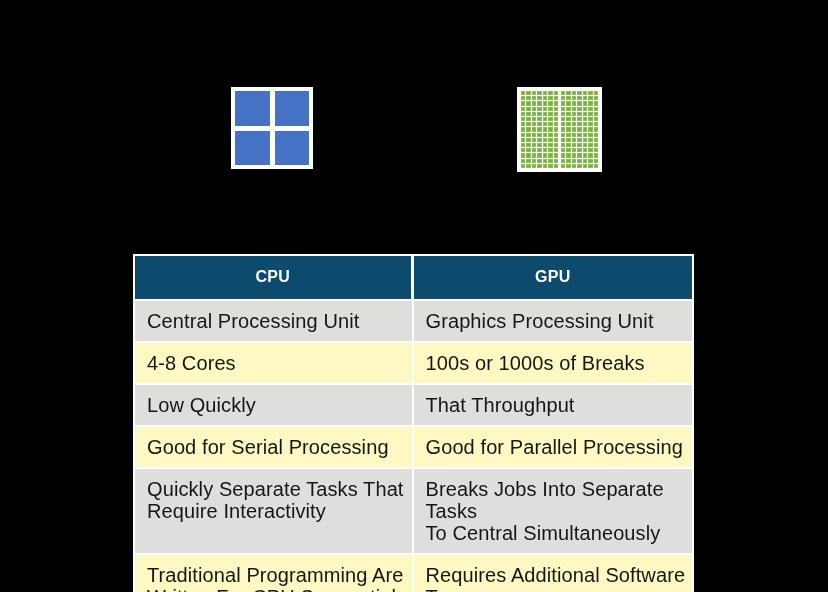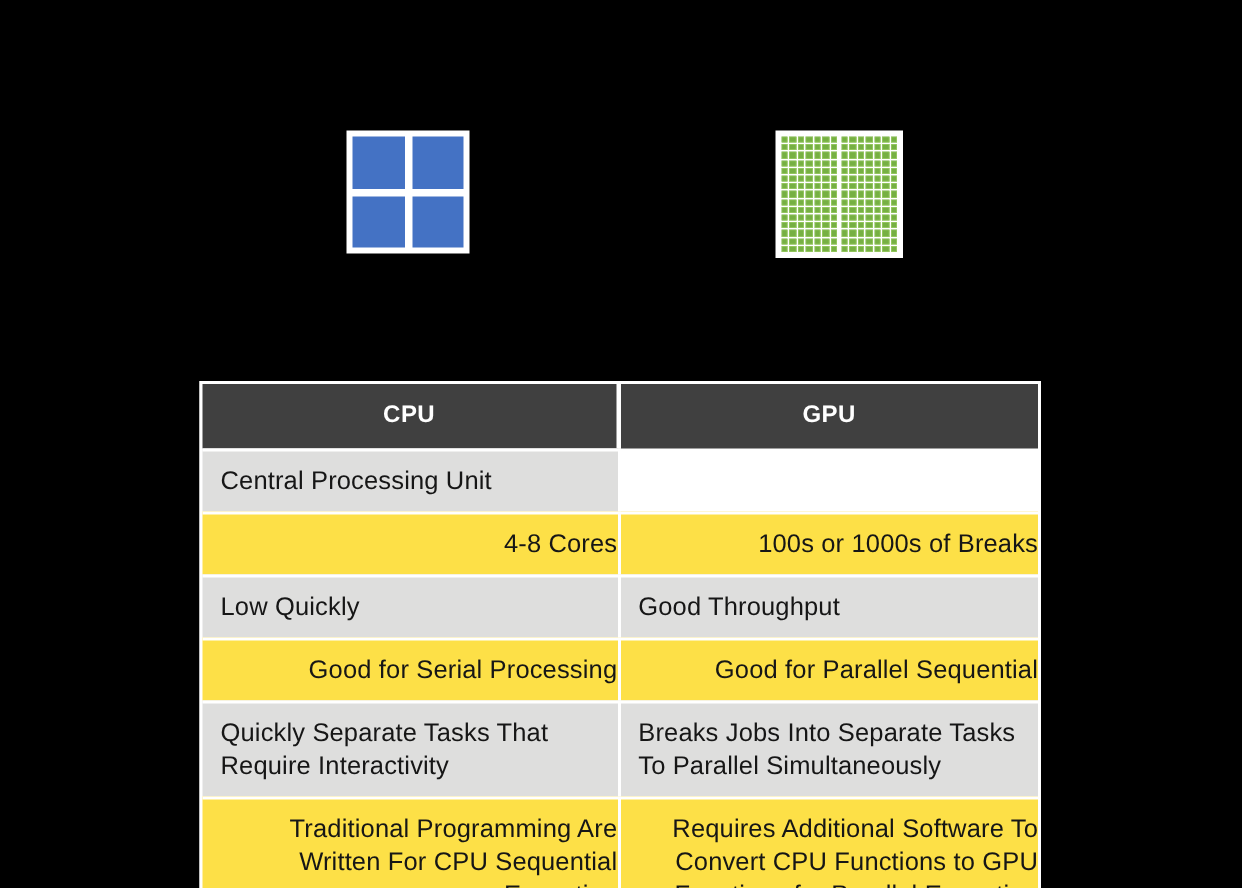--- a/index.html
+++ b/index.html
@@ -81,46 +81,46 @@
   }
   .trow {
     display: flex;
     width: 100%;
   }
   .tcell {
     box-sizing: border-box;
     flex: 0 0 50%;
     width: 50%;
     padding: 9px 0 9px 12px;
-    font-size: 17px;
+    font-size: 20px;
     line-height: 22px;
     color: #161616;
     letter-spacing: 0.1px;
   }
 
   
   .trow.header { padding: 0; }
   .trow.header .tcell {
-    background: #404040;
+    background: #0c4a6e;
     color: #ffffff;
     font-weight: bold;
     font-size: 16px;
     text-align: center;
     padding: 10px 0 11px 0;
     letter-spacing: 0.3px;
   }
   .trow.header .tcell.col-left { border-right: 3px solid #ffffff; }
 
   
   .trow.body .tcell {
     border-top: 2px solid #ffffff;
   }
   .trow.body .tcell.col-left { border-right: 2px solid #ffffff; }
   .trow.body.shade-a .tcell { background: #dededd; }
-  .trow.body.shade-b .tcell { background: #fde047; text-align: right; }
+  .trow.body.shade-b .tcell { background: #fef9c3; }
 
   .cell-text { display: block; white-space: pre-line; }
 </style>
 </head>
 <body>
 
 <div id="icons-row">
 
   <div id="cpu-icon">
     <div class="core"></div>
@@ -352,57 +352,60 @@
 
   <div class="trow header">
     <div class="tcell col-left">CPU</div>
     <div class="tcell col-right">GPU</div>
   </div>
 
   <div class="trow body shade-a">
     <div class="tcell col-left">
         <span class="cell-text">Central Processing Unit</span>
       </div>
+    <div class="tcell col-right">
+        <span class="cell-text">Graphics Processing Unit</span>
+      </div>
   </div>
 
   <div class="trow body shade-b">
     <div class="tcell col-left">
         <span class="cell-text">4-8 Cores</span>
       </div>
     <div class="tcell col-right">
         <span class="cell-text">100s or 1000s of Breaks</span>
       </div>
   </div>
 
   <div class="trow body shade-a">
     <div class="tcell col-left">
         <span class="cell-text">Low Quickly</span>
       </div>
     <div class="tcell col-right">
-        <span class="cell-text">Good Throughput</span>
+        <span class="cell-text">That Throughput</span>
       </div>
   </div>
 
   <div class="trow body shade-b">
     <div class="tcell col-left">
         <span class="cell-text">Good for Serial Processing</span>
       </div>
     <div class="tcell col-right">
-        <span class="cell-text">Good for Parallel Sequential</span>
+        <span class="cell-text">Good for Parallel Processing</span>
       </div>
   </div>
 
   <div class="trow body shade-a">
     <div class="tcell col-left">
         <span class="cell-text">Quickly Separate Tasks That
 Require Interactivity</span>
       </div>
     <div class="tcell col-right">
         <span class="cell-text">Breaks Jobs Into Separate Tasks
-To Parallel Simultaneously</span>
+To Central Simultaneously</span>
       </div>
   </div>
 
   <div class="trow body shade-b">
     <div class="tcell col-left">
         <span class="cell-text">Traditional Programming Are
 Written For CPU Sequential
 Execution</span>
       </div>
     <div class="tcell col-right">

